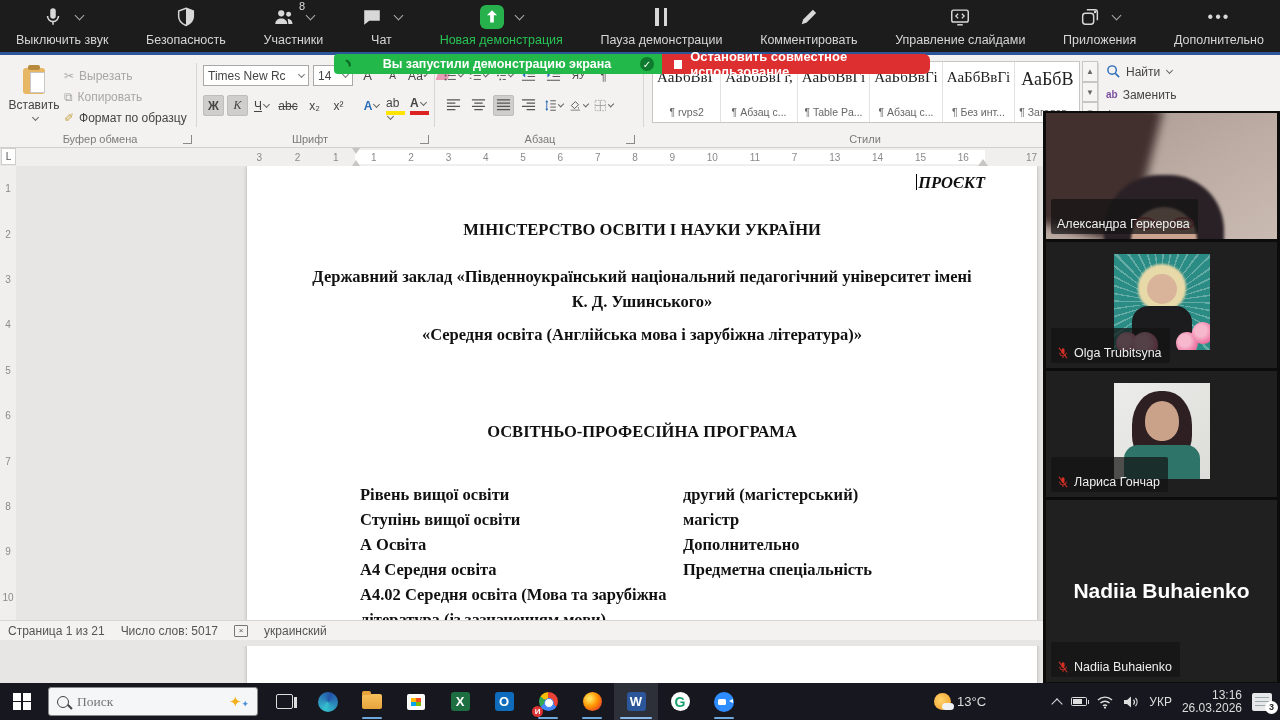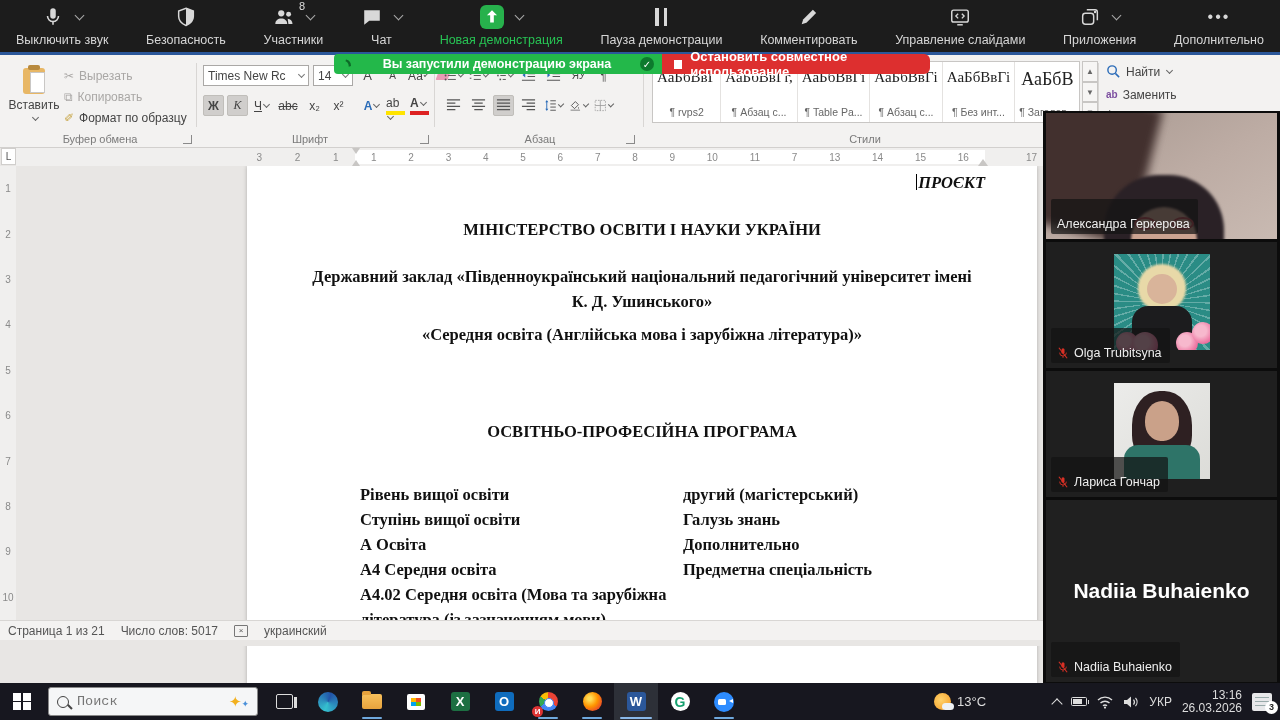--- a/index.html
+++ b/index.html
@@ -204,21 +204,21 @@
   .tbtn.open::after { content:""; position:absolute; bottom:1px; left:12px; right:12px;
     height:2.5px; background:#6fa8dc; border-radius:2px; }
   .tbtn.active { background:#2d3038; }
   .tbtn.active::after { left:6px; right:6px; background:#8ab8e8; }
   .winlogo { display:grid; grid-template-columns:8px 8px; grid-template-rows:8px 8px; gap:1.5px; }
   .winlogo i { background:#fff; }
   #searchbox { width:210px; height:29px; background:#f5f6f7; border:1px solid #888;
     border-radius:3px; margin:0 4px; display:flex; align-items:center; padding:0 8px; gap:8px;
     color:#333; }
   #searchbox input { border:none; outline:none; background:transparent; font-size:13.5px;
-    width:110px; font-family:Liberation Mono, monospace; color:#b91c1c; }
+    width:110px; font-family:Liberation Serif, serif; color:#b91c1c; }
   .mag { width:12px; height:12px; border:1.6px solid #444; border-radius:50%; position:relative; }
   .mag::after { content:""; position:absolute; left:9px; top:9px; width:6px; height:1.6px;
     background:#444; transform:rotate(45deg); }
   .sparkle { margin-left:auto; font-size:15px; color:#f2b01e; position:relative; }
   .sparkle small { color:#4a90d9; font-size:9px; }
   .taskview { width:17px; height:15px; border:1.6px solid #ddd; border-radius:2px; position:relative; }
   .taskview::after { content:""; position:absolute; right:-5px; top:2px; width:3px; height:11px;
     background:#ddd; }
   .edge { width:20px; height:20px; border-radius:50%;
     background:conic-gradient(from 200deg,#35c1cf,#2254a8,#35c1cf); }
@@ -673,21 +673,21 @@
     <div id="page">
       <div class="projekt"><span class="cursorline"></span><span>ПРОЄКТ</span></div>
       <div class="cttl ministry">МІНІСТЕРСТВО ОСВІТИ І НАУКИ УКРАЇНИ</div>
       <div class="cttl institution">Державний заклад «Південноукраїнський національний педагогічний університет імені К. Д. Ушинського»</div>
       <div class="cttl progsub">«Середня освіта (Англійська мова і зарубіжна література)»</div>
       <div class="cttl progttl">ОСВІТНЬО-ПРОФЕСІЙНА ПРОГРАМА</div>
       <div id="fields">
         <div class="fl">Рівень вищої освіти</div>
         <div class="fv">другий (магістерський)</div>
         <div class="fl">Ступінь вищої освіти</div>
-        <div class="fl">Галузь знань</div>
+        <div class="fv">магістр</div>
         <div class="fv">А Освіта</div>
         <div class="fl">Дополнительно</div>
         <div class="fv">А4 Середня освіта</div>
         <div class="fl">Предметна спеціальність</div>
         <div class="fv">А4.02 Середня освіта (Мова та зарубіжна література (із зазначенням мови)</div>
 
       </div>
     </div>
   </div>
   <div id="vscroll">

